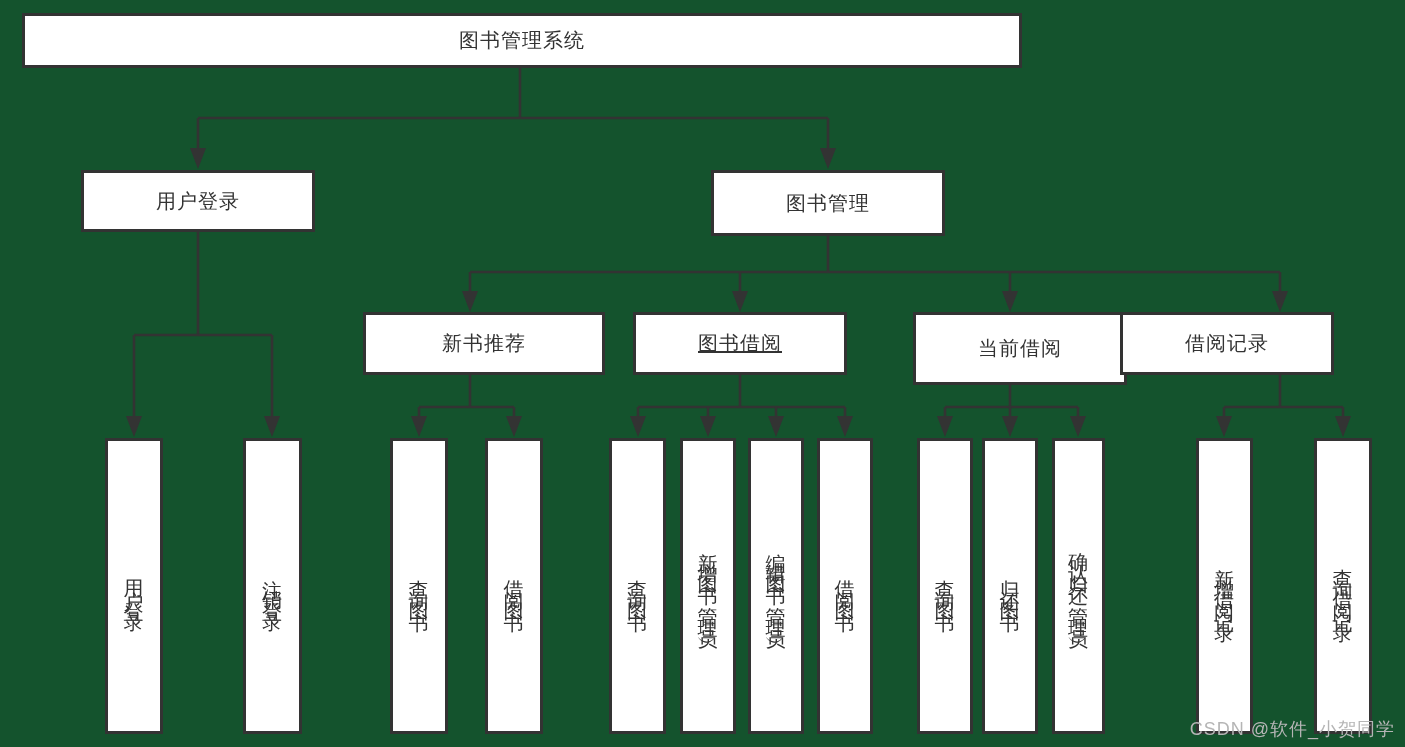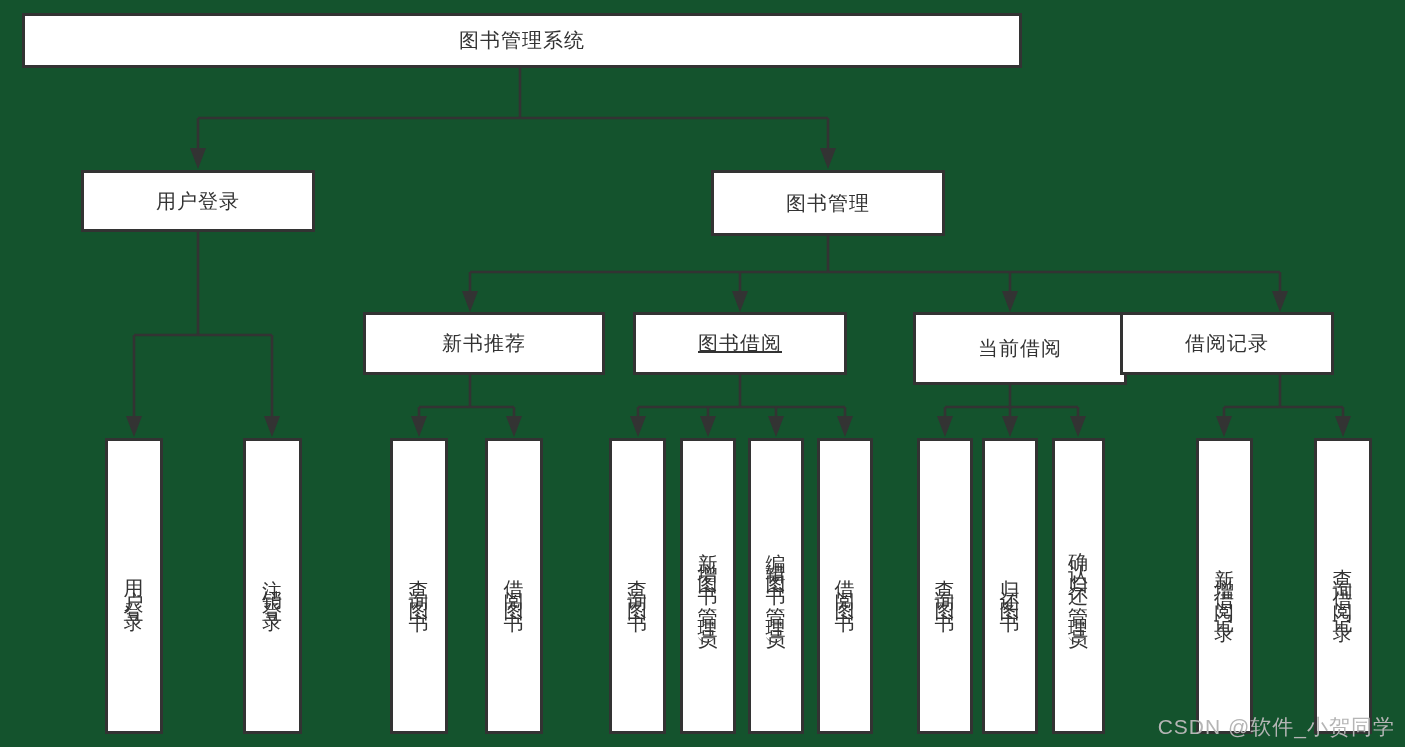--- a/index.html
+++ b/index.html
@@ -35,21 +35,21 @@
     writing-mode: vertical-rl;
     text-orientation: mixed;
     letter-spacing: 11px;
     line-height: 1;
     white-space: normal;
   }
   .watermark {
     position: absolute;
     right: 10px;
     bottom: 6px;
-    font-size: 21px;
+    font-size: 18px;
     color: #b5b5b5;
     letter-spacing: 1px;
   }
 </style>
 </head>
 <body>
 
 <div class="canvas">
 
   <svg class="connectors" viewBox="0 0 1405 747" xmlns="http://www.w3.org/2000/svg" aria-hidden="true">

